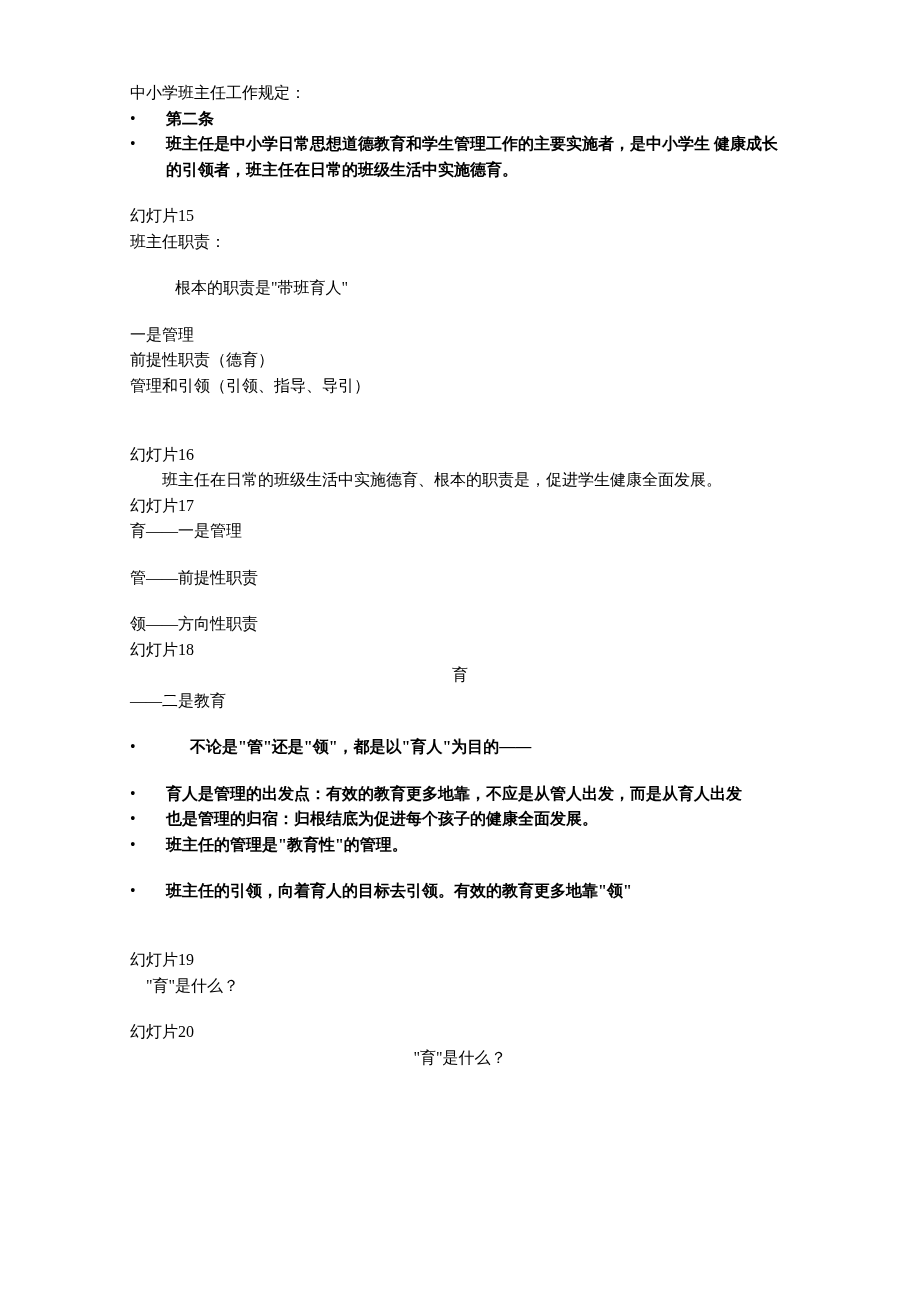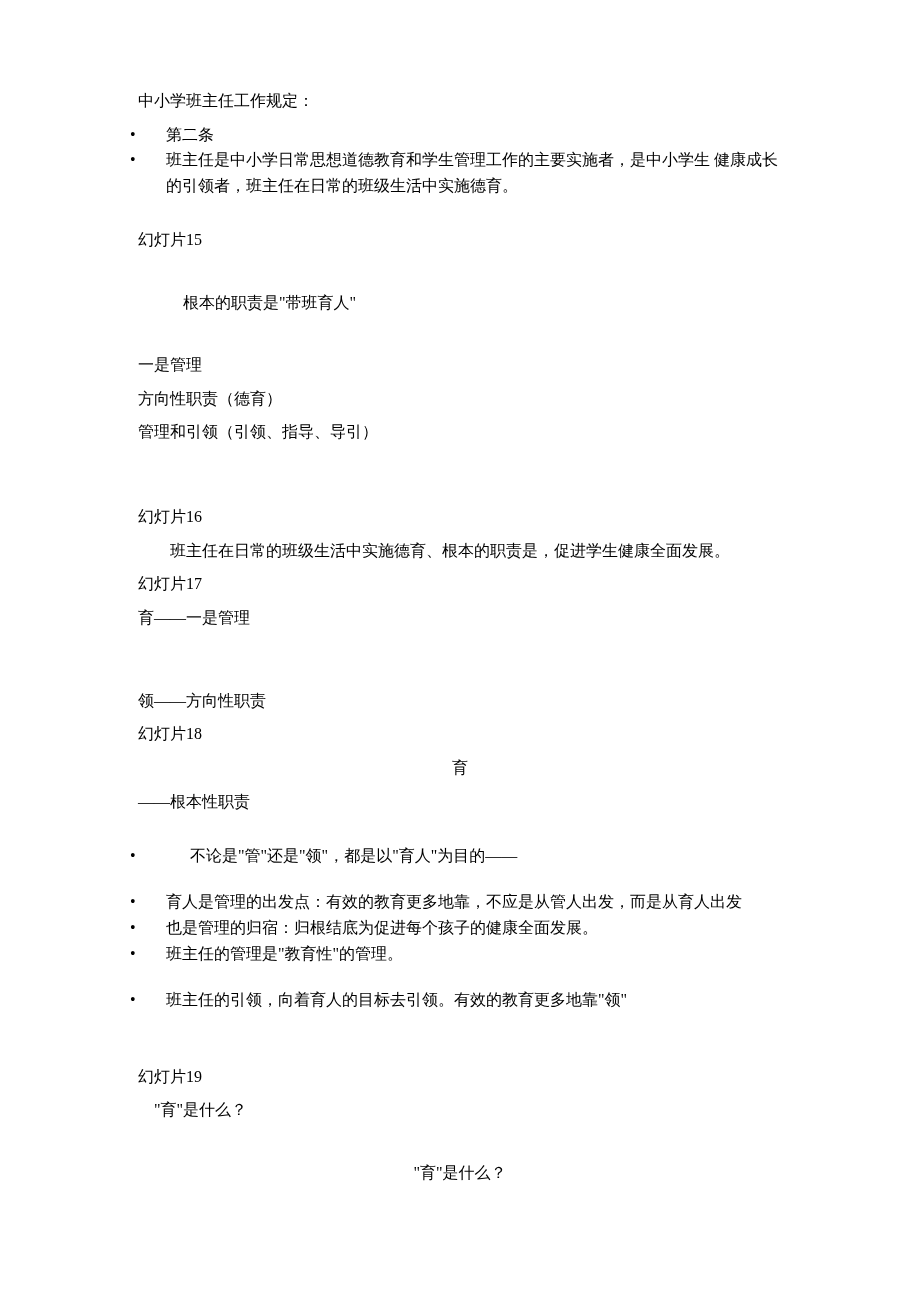--- a/index.html
+++ b/index.html
@@ -7,37 +7,38 @@
     font-size: 16px;
     line-height: 1.6;
     margin: 0;
     padding: 80px 130px 80px 130px;
     color: #000;
     background: #fff;
     width: 920px;
     box-sizing: border-box;
   }
   .line {
-    margin: 8px;
+    margin: 0;
   }
   .indent1 {
     padding-left: 24px;
   }
   .indent2 {
     padding-left: 45px;
   }
   .bullet-line {
     display: flex;
   }
   .bullet {
     width: 36px;
     flex-shrink: 0;
   }
   .bullet-content {
     flex: 1;
+    font-weight: bold;
   }
   .gap {
     height: 1.3em;
   }
   .gap2 {
     height: 2.7em;
   }
   .center {
     text-align: center;
   }
@@ -54,45 +55,47 @@
     <span class="bullet-content">第二条</span>
   </div>
   <div class="bullet-line">
     <span class="bullet">•</span>
     <span class="bullet-content">班主任是中小学日常思想道德教育和学生管理工作的主要实施者，是中小学生 健康成长的引领者，班主任在日常的班级生活中实施德育。</span>
   </div>
 
   <div class="gap"></div>
 
   <div class="line">幻灯片15</div>
+  <div class="line">班主任职责：</div>
 
   <div class="gap"></div>
 
   <div class="line indent2">根本的职责是"带班育人"</div>
 
   <div class="gap"></div>
 
   <div class="line">一是管理</div>
-  <div class="line">方向性职责（德育）</div>
+  <div class="line">前提性职责（德育）</div>
   <div class="line">管理和引领（引领、指导、导引）</div>
 
   <div class="gap2"></div>
 
   <div class="line">幻灯片16</div>
   <div class="line"><span style="display:inline-block;width:2em;"></span><span>班主任在日常的班级生活中实施德育、根本的职责是，促进学生健康全面发展。</span></div>
 
   <div class="line">幻灯片17</div>
   <div class="line">育——一是管理</div>
   <div class="gap"></div>
+  <div class="line">管——前提性职责</div>
   <div class="gap"></div>
   <div class="line">领——方向性职责</div>
 
   <div class="line">幻灯片18</div>
   <div class="line center">育</div>
-  <div class="line">——根本性职责</div>
+  <div class="line">——二是教育</div>
 
   <div class="gap"></div>
 
   <div class="bullet-line">
     <span class="bullet">•</span>
     <span class="bullet-content indent1">不论是"管"还是"领"，都是以"育人"为目的——</span>
   </div>
 
   <div class="gap"></div>
 
@@ -116,15 +119,16 @@
     <span class="bullet-content">班主任的引领，向着育人的目标去引领。有效的教育更多地靠"领"</span>
   </div>
 
   <div class="gap2"></div>
 
   <div class="line">幻灯片19</div>
   <div class="line"><span style="display:inline-block;width:1em;"></span><span>"育"是什么？</span></div>
 
   <div class="gap"></div>
 
+  <div class="line">幻灯片20</div>
   <div class="line center">"育"是什么？</div>
 
 </div>
 
 </body></html>

